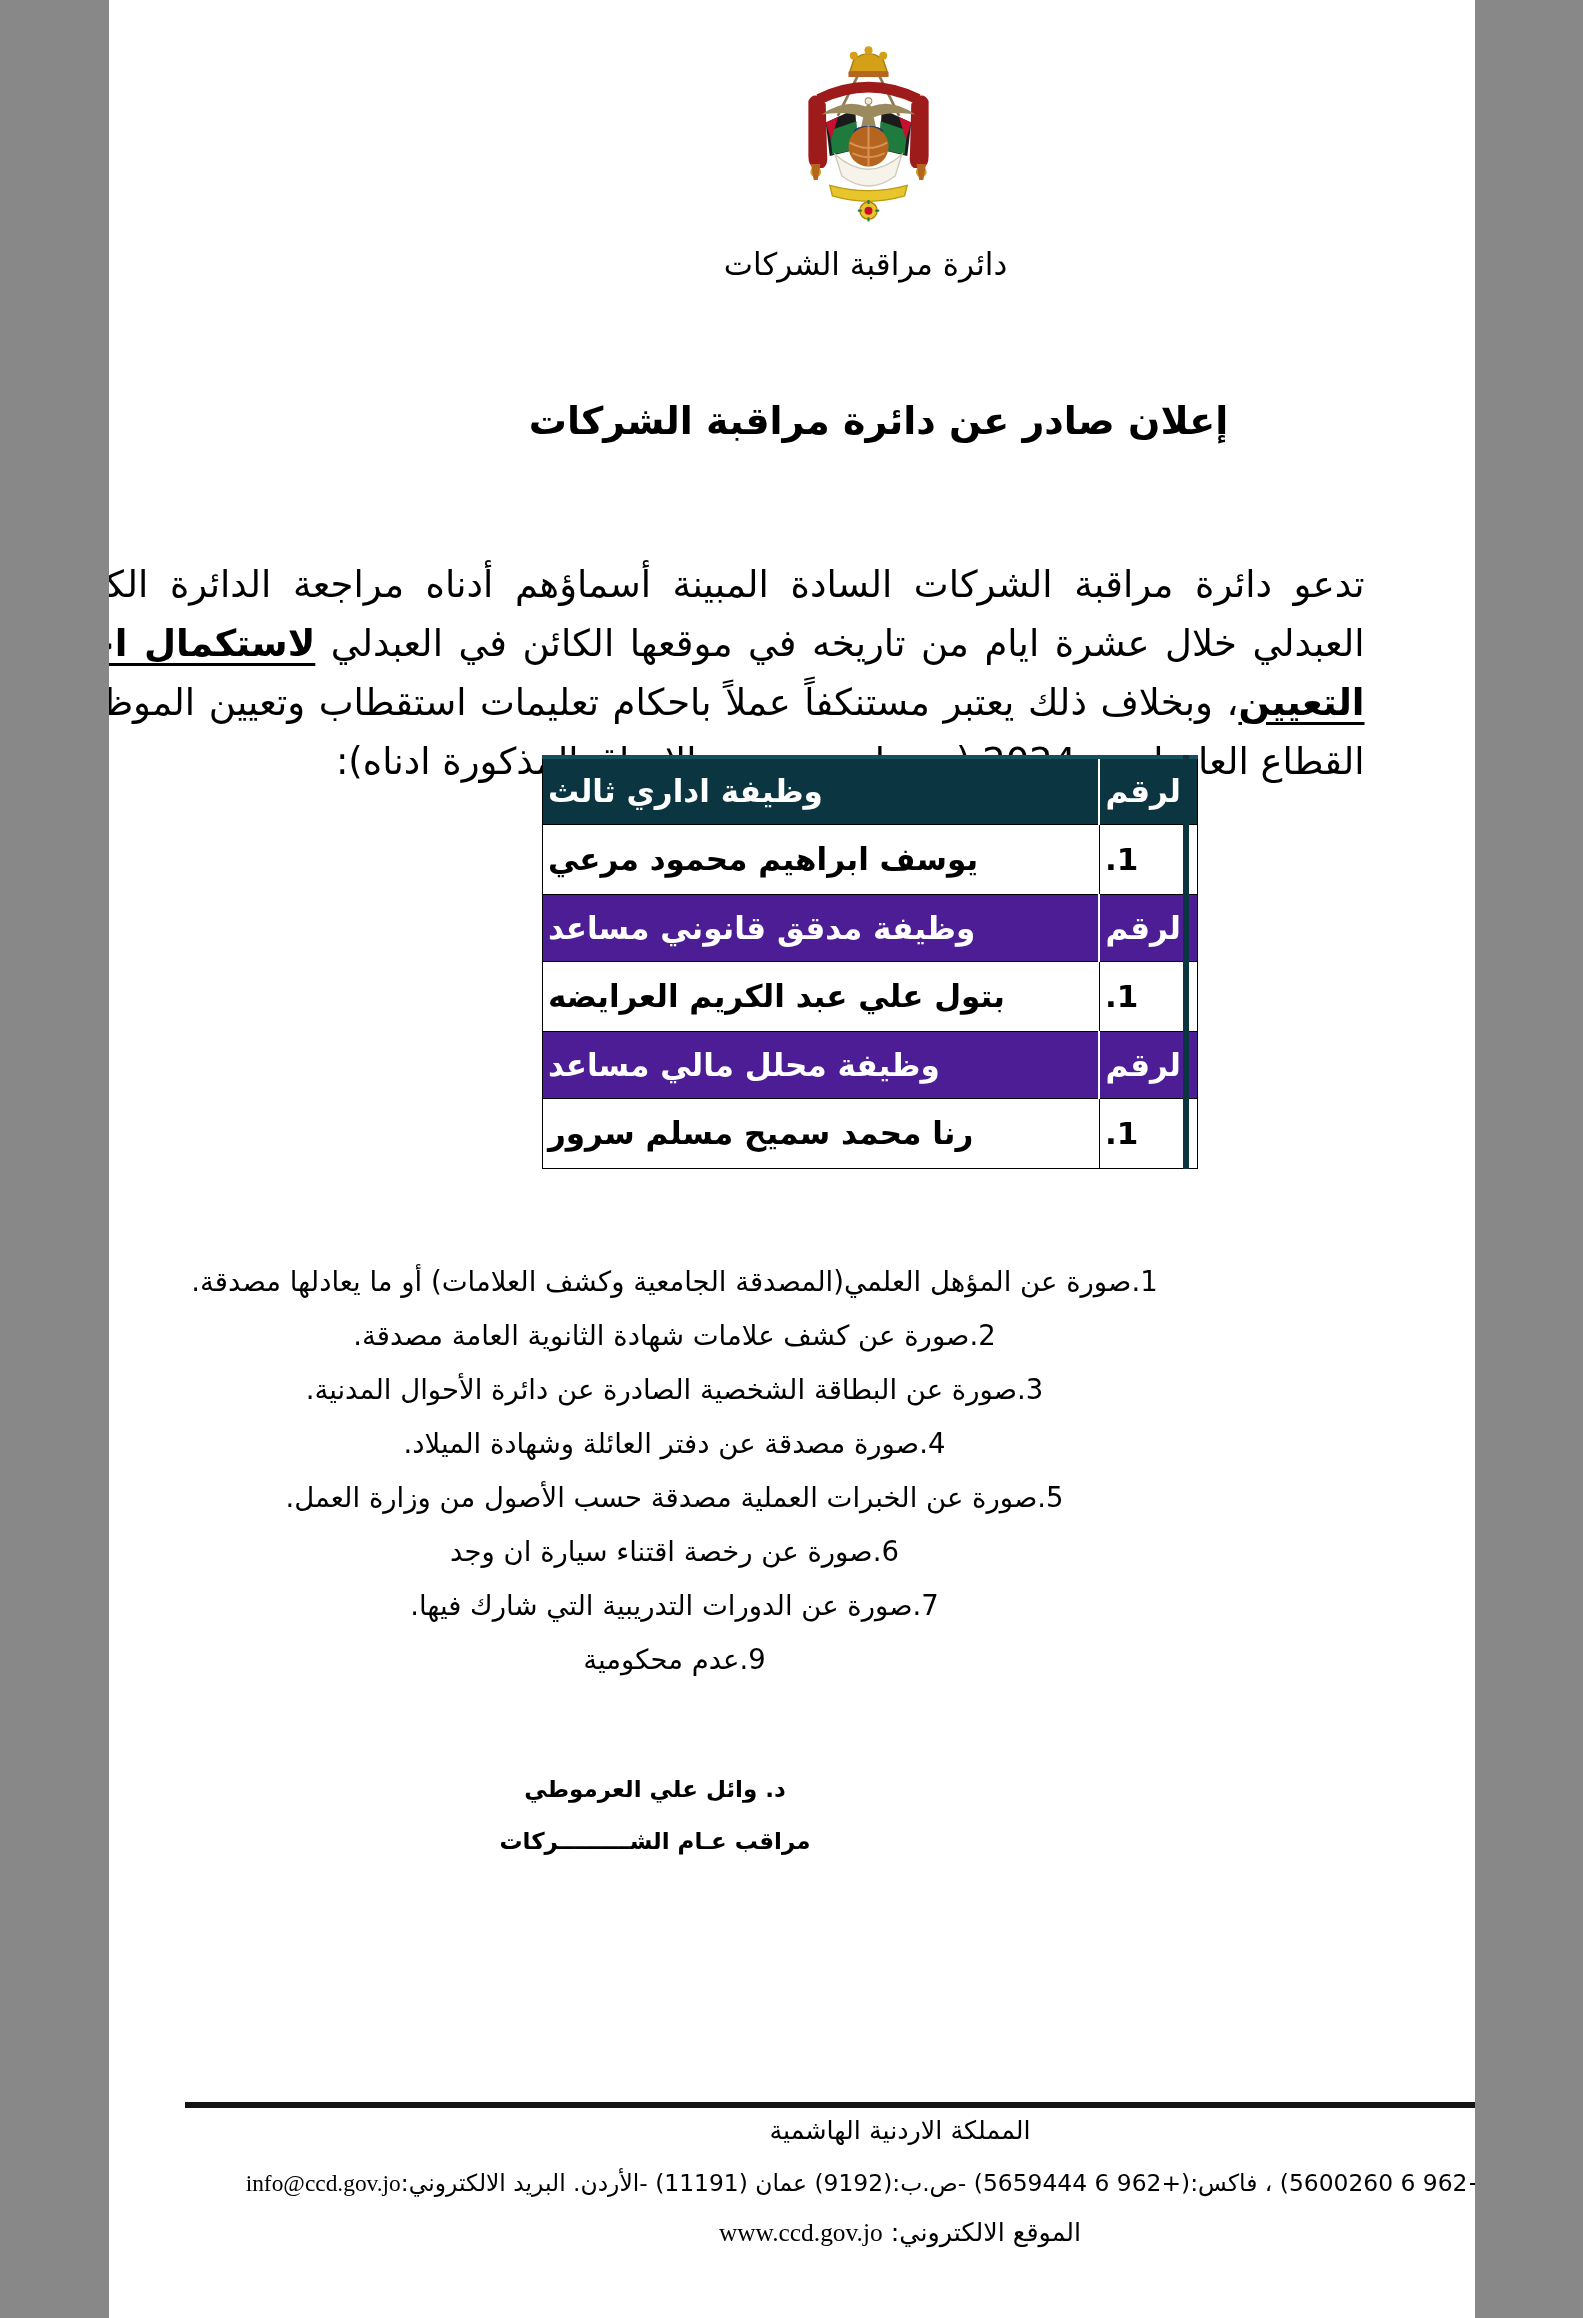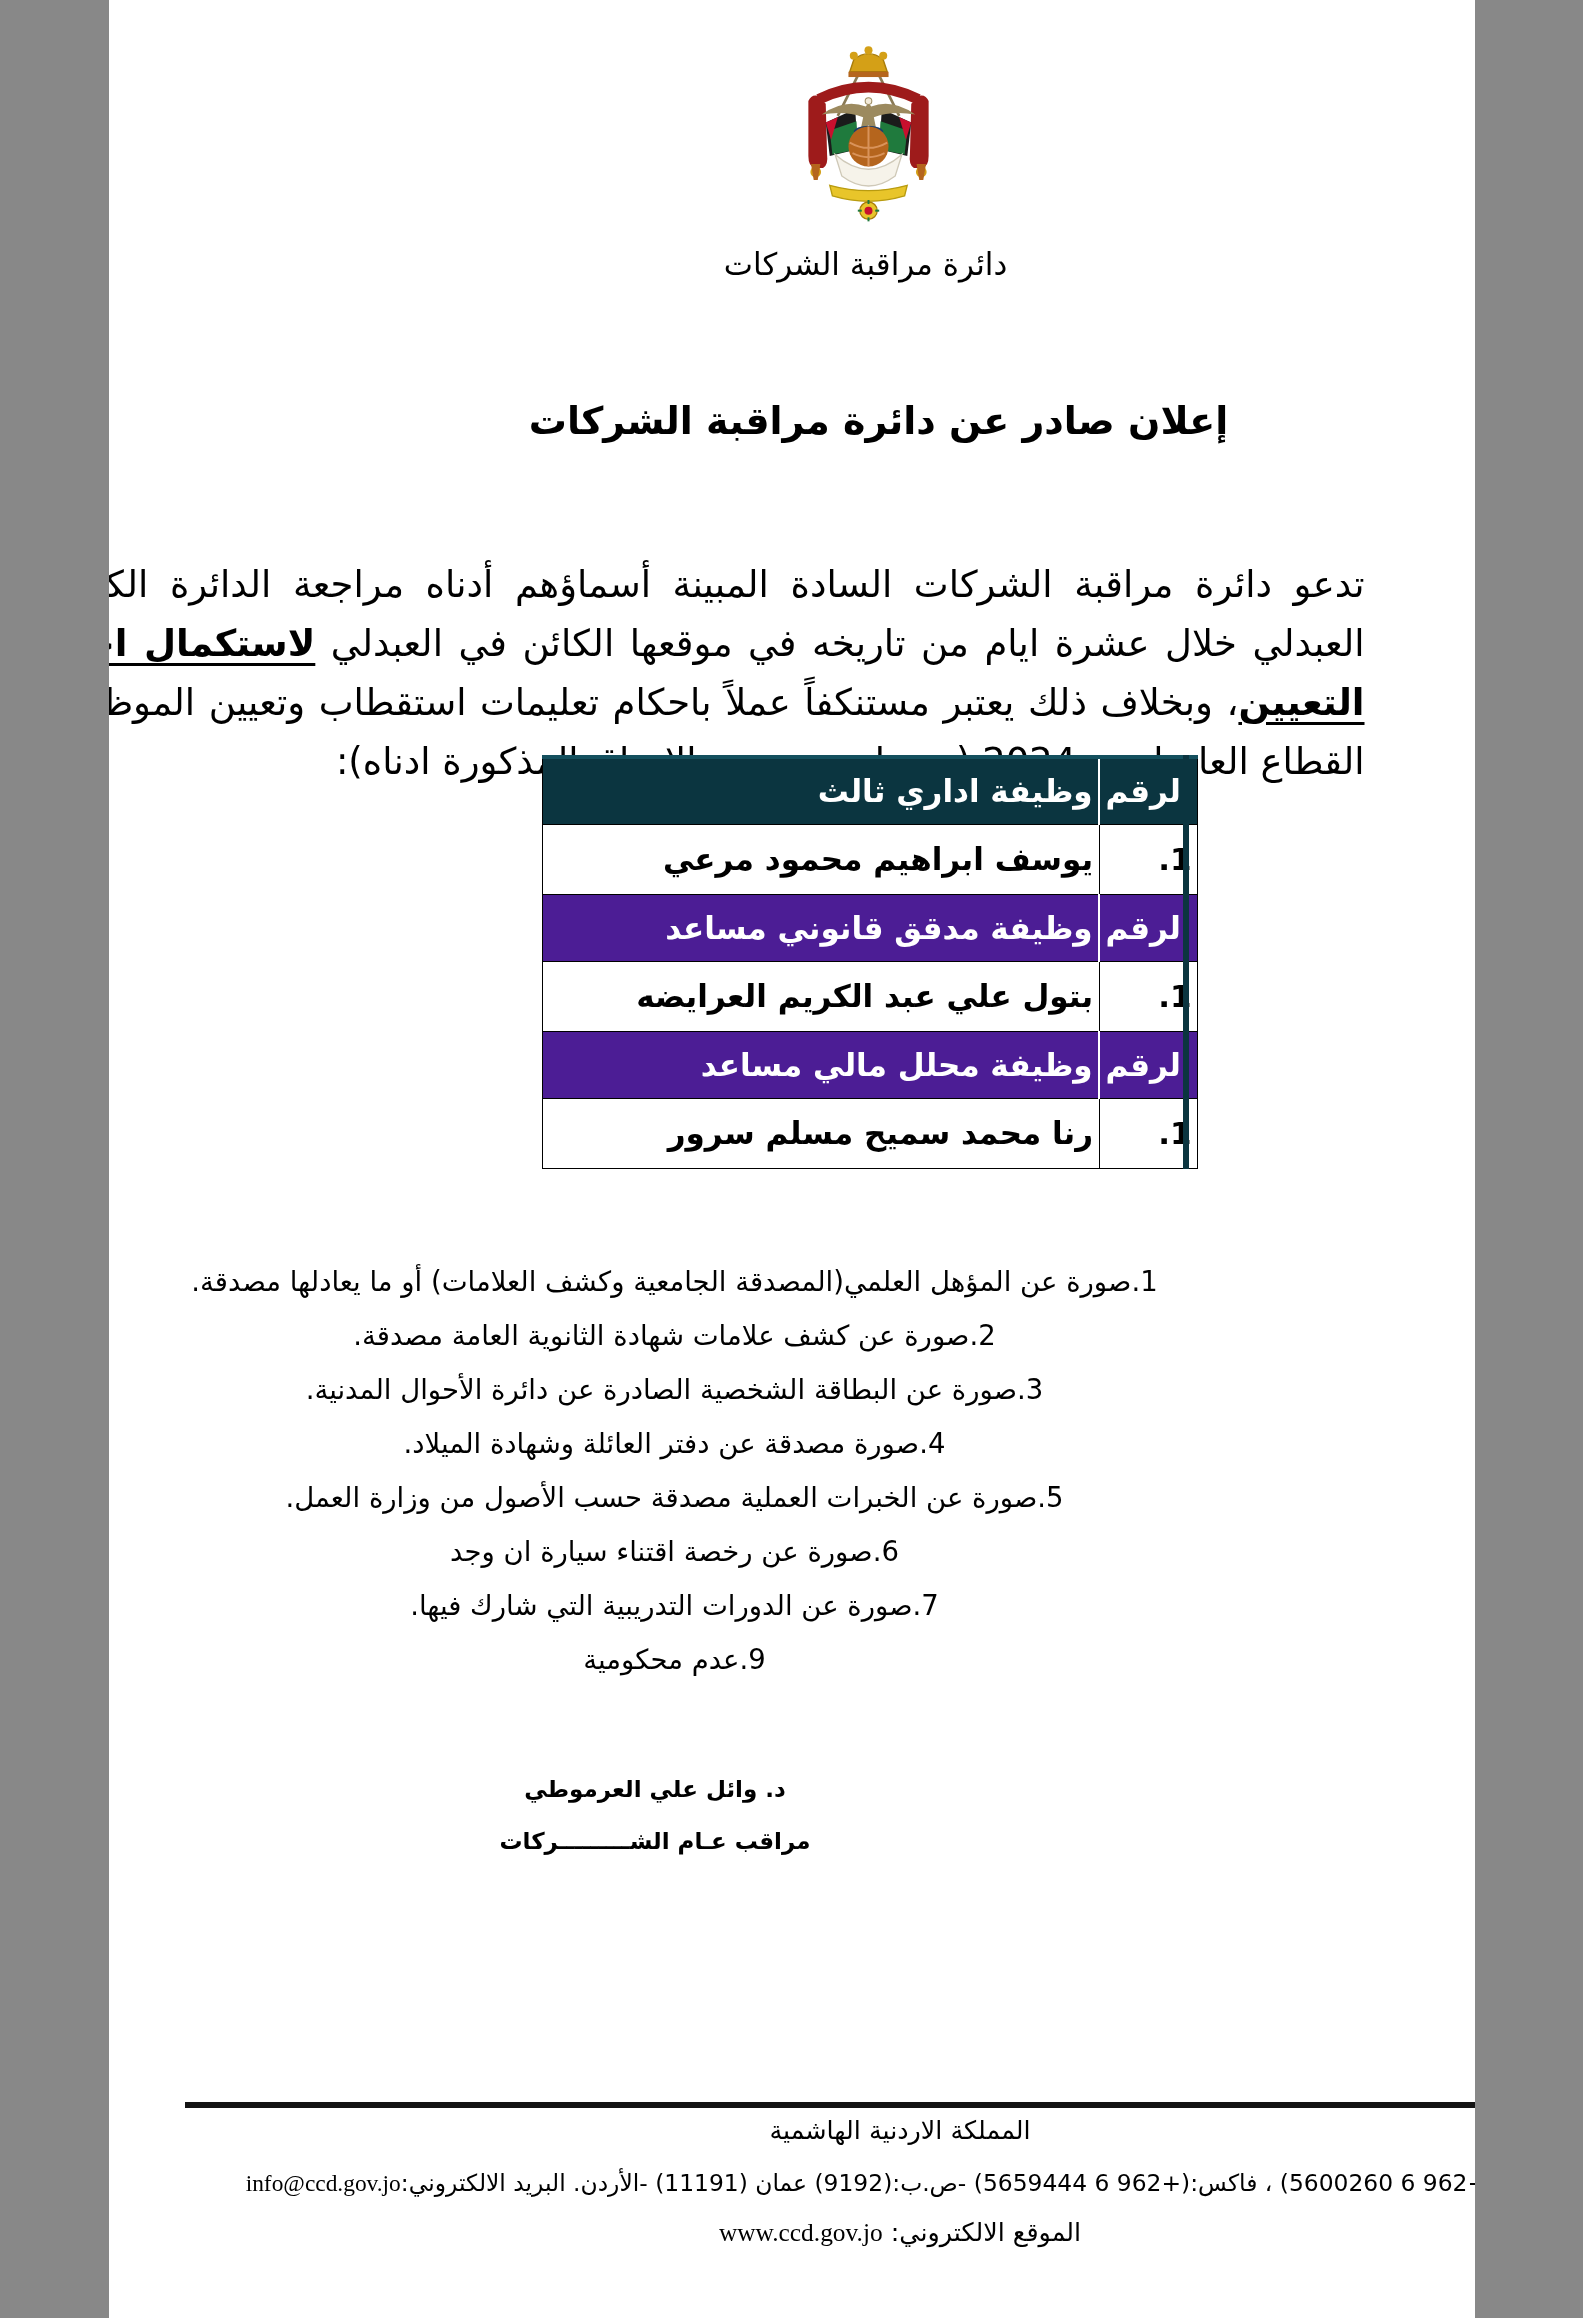--- a/index.html
+++ b/index.html
@@ -31,21 +31,21 @@
     font-weight:700;text-decoration:underline;
     text-decoration-thickness:2.7px;text-underline-offset:6.7px;
   }
   
   #table-wrap{left:433px;top:755px;}
   table.positions{
     border-collapse:collapse;table-layout:fixed;direction:rtl;
     font-size:31px;font-weight:700;
   }
   table.positions td{
-    border:1.3px solid #000;text-align:right;vertical-align:middle;
+    border:1.3px solid #000;text-align:left;vertical-align:middle;
     white-space:nowrap;padding:0 5.4px;
   }
   table.positions col.c-num{width:83px;}
   table.positions col.c-name{width:557px;}
   tr.hdr td{color:#fff;}
   tr.hdr td:first-child{border-left:2.7px solid #fff;}
   tr.hdr-teal td{background:#0b3540;border-top:4px solid #14505e;}
   tr.hdr-black td{background:#4c1d95;}
   tr.body-row{background:#fff;}
   tr.hdr{height:67px;}

